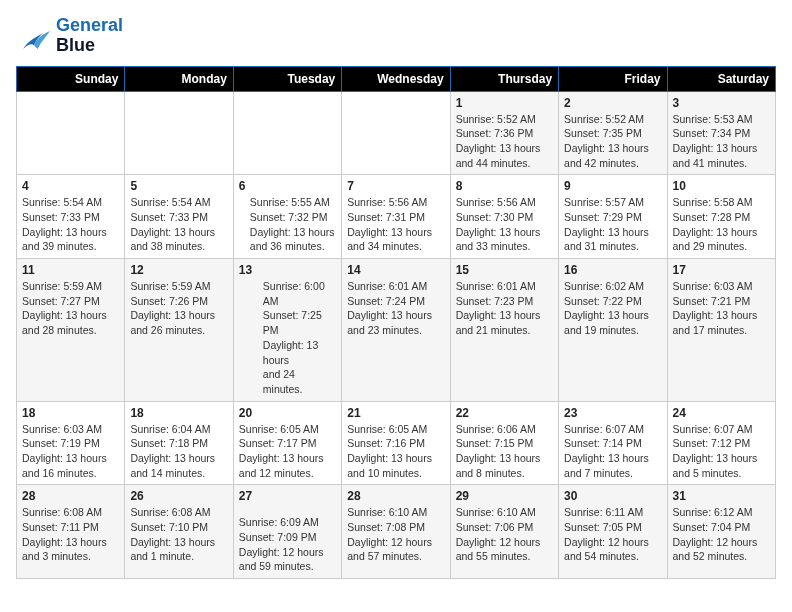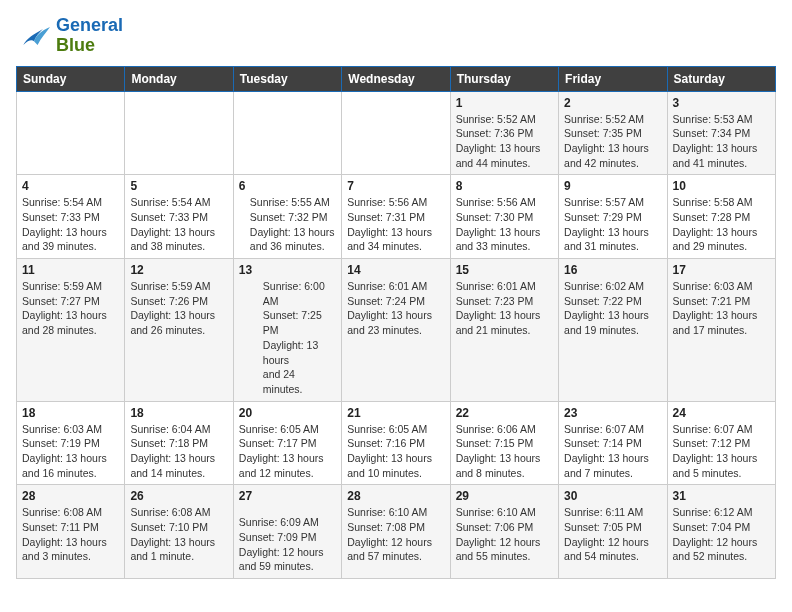--- a/index.html
+++ b/index.html
@@ -11,21 +11,21 @@
       padding: 16px;
     }
     .header-area {
       display: flex;
       justify-content: space-between;
       align-items: flex-start;
       margin-bottom: 10px;
     }
     .logo {
       display: flex;
-      align-items: center;
+      align-items: flex-end;
       gap: 4px;
     }
     .logo-text {
       font-size: 18px;
       font-weight: bold;
       color: #333;
       line-height: 1.1;
     }
     .logo-text span {
       color: #1a6ab5;
@@ -46,24 +46,24 @@
     .subtitle {
       font-size: 16px;
       color: #444;
     }
     .calendar-table {
       width: 100%;
       border-collapse: collapse;
       font-size: 11px;
     }
     .calendar-table thead th {
-      background: #404040;
+      background: #000000;
       color: #fff;
       padding: 5px 6px;
-      text-align: left;
+      text-align: right;
       font-size: 12px;
       font-weight: bold;
       border: 1px solid #1a6ab5;
     }
     .calendar-table tbody td {
       border: 1px solid #ccc;
       padding: 4px 5px;
       vertical-align: top;
       width: calc(100% / 7);
       min-height: 80px;
@@ -94,21 +94,21 @@
 <body>
 
 <div class="header-area">
   <div class="logo">
     <svg class="logo-bird" viewBox="0 0 40 36" fill="none" xmlns="http://www.w3.org/2000/svg">
       <path d="M8 28 C12 20, 20 16, 30 10 C26 14, 22 18, 20 24 C18 22, 14 22, 8 28Z" fill="#1a6ab5"></path>
       <path d="M20 24 C22 18, 28 12, 38 8 C34 14, 28 20, 24 28Z" fill="#4a9fd4"></path>
     </svg>
     <div style="display:flex;flex-direction:column;">
       <span class="logo-text"><span>General</span></span>
-      <span class="logo-text"><span style="color:#4d7c0f;">Blue</span></span>
+      <span class="logo-text"><span style="color:#0f172a;">Blue</span></span>
     </div>
   </div>
   <div class="title-area">
     <div class="main-title"></div>
     <div class="subtitle"></div>
   </div>
 </div>
 
 <table class="calendar-table">
   <thead>

